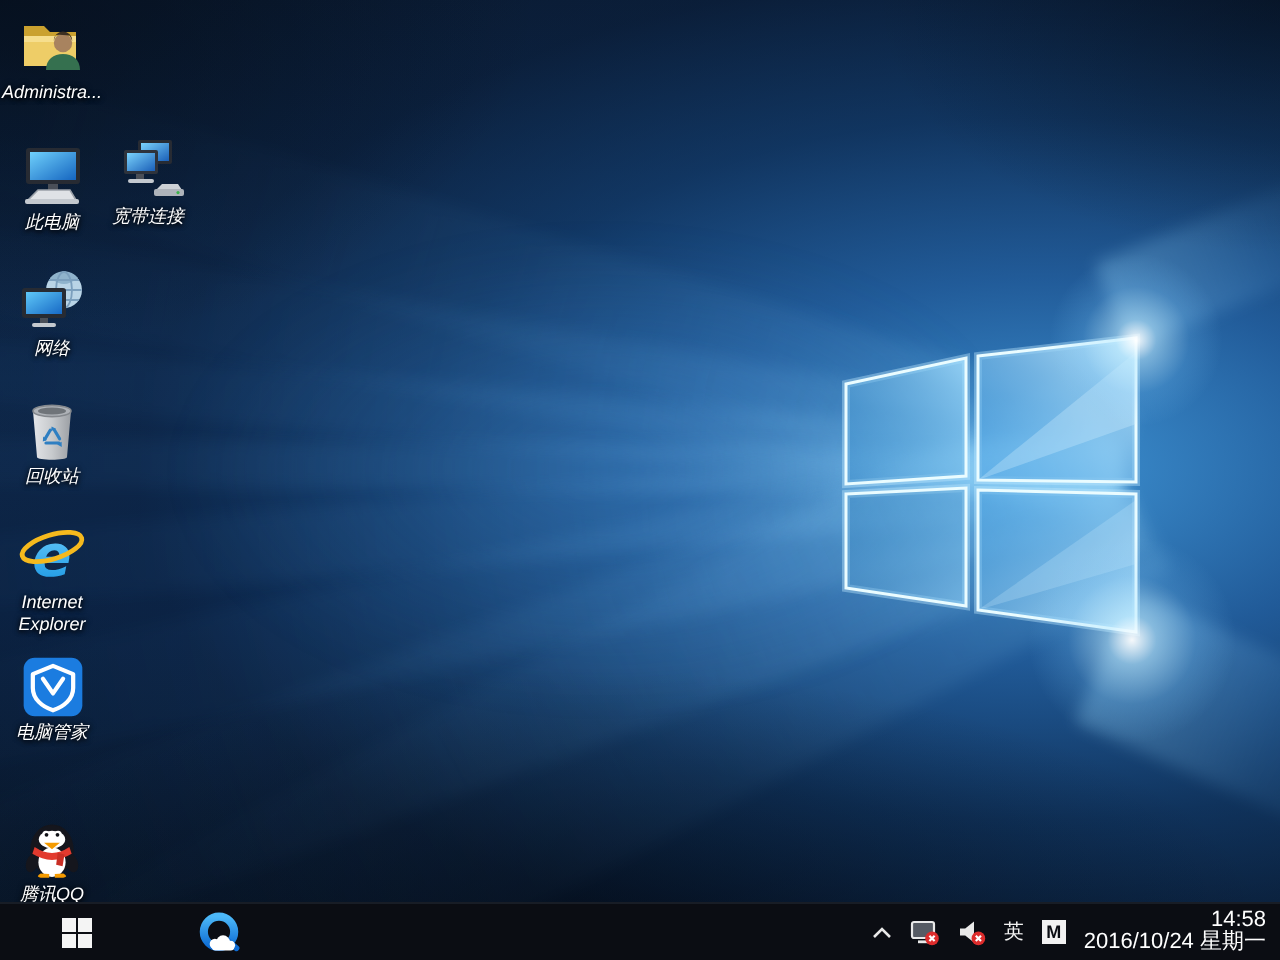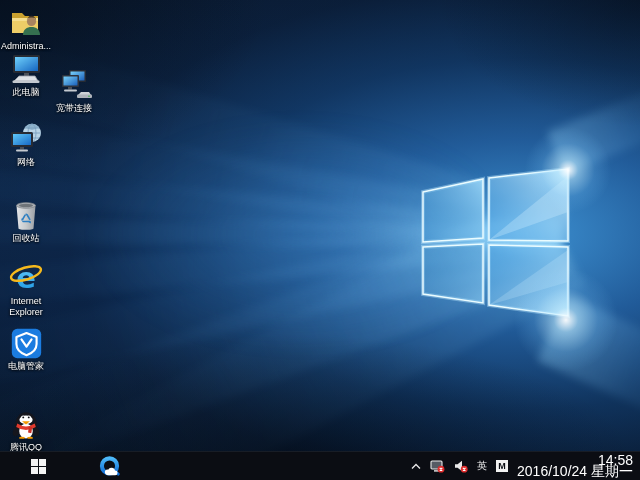--- a/index.html
+++ b/index.html
@@ -23,38 +23,38 @@
                rgba(130,205,255,.18) 42%, rgba(130,205,255,0) 68%);}
   .haze{position:absolute;border-radius:50%;filter:blur(10px);}
   .vignette{position:absolute;inset:0;
     background:
       radial-gradient(60% 55% at 0% 0%, rgba(3,9,18,.55), rgba(3,9,18,0) 70%),
       radial-gradient(45% 40% at 100% 0%, rgba(3,9,18,.45), rgba(3,9,18,0) 70%),
       radial-gradient(75% 40% at 45% 103%, rgba(2,7,16,.55), rgba(2,7,16,0) 72%);}
   .logo-svg{position:absolute;left:0;top:0;}
 
   
-  .icon-cell{position:absolute;width:52px;display:flex;flex-direction:column;align-items:center;cursor:default;}
+  .icon-cell{position:absolute;width:52px;display:flex;flex-direction:column;align-items:center;cursor:default;font-style:italic;}
   .icon-art{height:36px;display:flex;align-items:flex-end;justify-content:center;}
   .icon-label{margin-top:1px;max-width:60px;text-align:center;font-size:9px;line-height:10.5px;color:#fff;
     text-shadow:0 1px 2px rgba(0,0,0,.95), 0 0 3px rgba(0,0,0,.8);white-space:pre-line;}
 
   
   .taskbar{position:absolute;left:0;bottom:0;width:640px;height:29px;background:#0b0d13;
     display:flex;align-items:center;border-top:1px solid rgba(40,48,62,.45);}
   .tb-btn{height:29px;display:flex;align-items:center;justify-content:center;background:transparent;border:0;padding:0;cursor:pointer;}
   .start-btn{width:30px;margin-left:23px;}
   .qq-btn{width:30px;margin-left:41px;}
   .tray{margin-left:auto;display:flex;align-items:center;gap:9px;padding-right:5px;height:100%;}
   .tray-ico{display:flex;align-items:center;justify-content:center;position:relative;cursor:pointer;}
   .lang{color:#f2f2f2;font-size:10px;cursor:pointer;}
   .ime{width:12px;height:12px;background:#f2f2f2;color:#0b0d13;font-size:9px;font-weight:bold;
     display:flex;align-items:center;justify-content:center;cursor:pointer;}
   .clock{display:flex;flex-direction:column;align-items:flex-end;justify-content:center;
-    color:#fff;font-size:14px;line-height:11px;cursor:pointer;padding-right:2px;min-width:84px;}
+    color:#fff;font-size:11px;line-height:11px;cursor:pointer;padding-right:2px;min-width:84px;}
 </style>
 </head>
 <body>
 
 <div class="screen">
 
   <div class="wallpaper">
     <div class="haze" style="left:90px;top:120px;width:420px;height:230px;background:radial-gradient(closest-side,rgba(45,115,185,.30),rgba(45,115,185,0));"></div>
 
     <div class="beam" style="top:206px;height:60px;transform:rotate(17deg);opacity:.20;"></div>
@@ -116,21 +116,21 @@
         <path d="M3 12 h26 v3 H3z" fill="#f6de8d"></path>
         <circle cx="22.5" cy="15.5" r="4.6" fill="#a8835f"></circle>
         <path d="M17.8 14.5 a4.7 4.7 0 0 1 9.4 0 l-1.4 -2.8 -6.8 -.4z" fill="#3c2f22"></path>
         <path d="M14 29 c0-5.4 3.8-8 8.5-8 s8.5 2.6 8.5 8z" fill="#35704f"></path>
       </svg>
     </div>
     <div class="icon-label">Administra...</div>
   </div>
 
 
-  <div class="icon-cell" style="left:0;top:50px;justify-content:space-between;">
+  <div class="icon-cell" style="left:0;top:69px;justify-content:space-between;">
     <div class="icon-art">
       <svg width="36" height="34" viewBox="0 0 36 34">
         <defs>
             <linearGradient id="scr1" x1="0" y1="0" x2="1" y2="1">
           <stop offset="0" stop-color="#6fd0fb"></stop>
               <stop offset="1" stop-color="#1565c0"></stop>
             </linearGradient>
           </defs>
         <rect x="5" y="3" width="27" height="18" rx="1.5" fill="#272b33"></rect>
         <rect x="7" y="5" width="23" height="14" fill="url(#scr1)"></rect>
@@ -159,21 +159,21 @@
         <rect x="12" y="19" width="4" height="2.5" fill="#4a4f58"></rect>
         <rect x="8" y="21.5" width="13" height="2" rx="1" fill="#c4c9cf"></rect>
         <path d="M22 27 l3-3 h8 l2 3z" fill="#cdd1d6"></path>
         <rect x="21" y="26.5" width="15" height="3.5" rx="1" fill="#aeb3ba"></rect>
         <circle cx="33" cy="28.3" r=".8" fill="#3bb24a"></circle>
       </svg>
     </div>
     <div class="icon-label">宽带连接</div>
   </div>
 
-  <div class="icon-cell" style="left:0;top:120px;">
+  <div class="icon-cell" style="left:0;top:132px;">
     <div class="icon-art">
       <svg width="36" height="34" viewBox="0 0 36 34">
         <defs>
             <linearGradient id="scr3" x1="0" y1="0" x2="1" y2="1">
           <stop offset="0" stop-color="#5fc8f8"></stop>
               <stop offset="1" stop-color="#1769c5"></stop>
             </linearGradient>
           </defs>
         <circle cx="24" cy="11" r="9" fill="#b9d4e6"></circle>
         <path d="M17 5 a9 9 0 0 1 14 0 q-4 3-7 3 t-7-3z" fill="#8fb3cc"></path>

